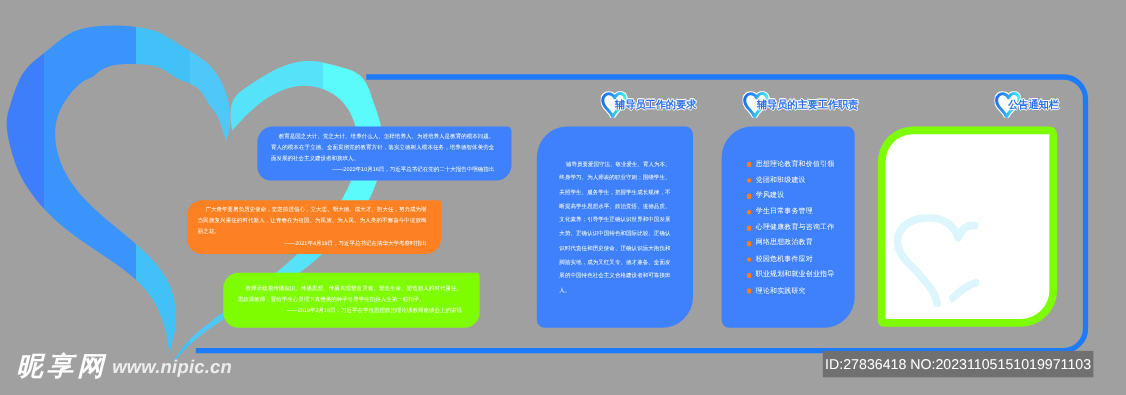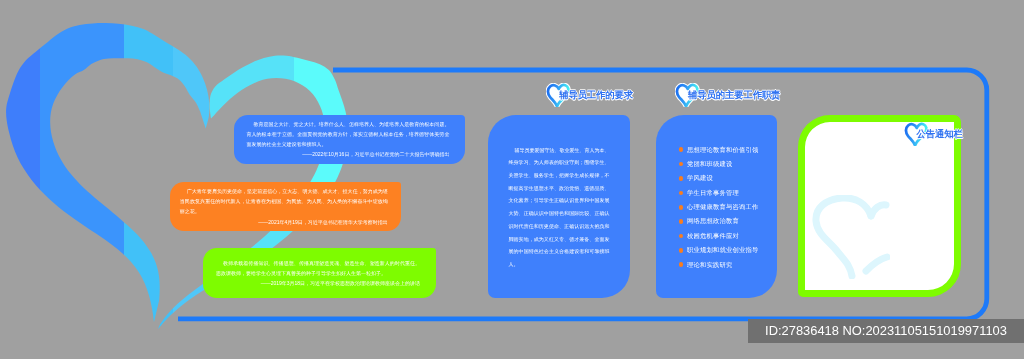--- a/index.html
+++ b/index.html
@@ -21,21 +21,21 @@
                  -0.5px -0.5px 0.5px #fff,0.5px -0.5px 0.5px #fff,-0.5px 0.5px 0.5px #fff;}
   .blist{position:absolute;margin:0;padding:0;list-style:none;}
   .blist li{position:relative;height:14.4px;color:#ffffff;font-size:6.3px;letter-spacing:0.2px;
             padding-left:8.4px;line-height:14.4px;white-space:nowrap;}
   .blist li .dot{position:absolute;left:0;top:4.85px;width:4.7px;height:4.7px;
                  border-radius:50%;background:#fa7d1e;}
   .wm-logo{position:absolute;left:15px;top:320.5px;font-size:24px;font-weight:bold;
            font-style:italic;color:#ffffff;line-height:25px;letter-spacing:3.6px;}
   .wm-site{position:absolute;left:102px;top:322.5px;font-size:16.8px;font-weight:bold;
            font-style:italic;color:#ededed;line-height:21px;letter-spacing:0.2px;}
-  .idbox{position:absolute;left:748px;top:319px;width:276px;height:24px;background:#707070;
+  .idbox{position:absolute;left:748px;top:319px;width:246px;height:24px;background:#707070;
          color:#ffffff;font-size:12.9px;line-height:24.5px;text-align:center;letter-spacing:0px;}
 </style>
 </head>
 <body>
 
 <div id="stage">
 <svg class="layer" viewBox="0 0 1024 359" xmlns="http://www.w3.org/2000/svg" aria-hidden="true">
   <defs>
     <linearGradient id="heartGrad" gradientUnits="userSpaceOnUse" x1="0" y1="0" x2="360" y2="0">
       <stop offset="0" stop-color="#3e7efb"></stop>
@@ -120,29 +120,31 @@
             <stop offset="0.45" stop-color="#2e96f6"></stop>
         <stop offset="0.8" stop-color="#3fd6f5"></stop>
             <stop offset="1" stop-color="#46f0f2"></stop>
       </linearGradient>
     </defs>
     <path d="M 13.0,6.0 C 11.6,2.6 7.2,0.9 4.2,3.5 C 1.1,6.1 1.5,10.8 4.1,14.2 C 6.3,17.1 9.8,19.4 11.2,23.8 C 12.9,19.4 16.2,17.0 18.6,14.6 C 21.5,11.8 23.3,8.9 22.6,5.6 C 21.9,2.4 17.7,0.8 15.3,3.1 C 14.0,4.3 13.4,5.1 13.0,6.0 Z" fill="#ffffff" stroke="#ffffff" stroke-width="4.8" stroke-linejoin="round" stroke-linecap="round"></path>
     <path d="M 13.0,6.0 C 11.6,2.6 7.2,0.9 4.2,3.5 C 1.1,6.1 1.5,10.8 4.1,14.2 C 6.3,17.1 9.8,19.4 11.2,23.8 C 12.9,19.4 16.2,17.0 18.6,14.6 C 21.5,11.8 23.3,8.9 22.6,5.6 C 21.9,2.4 17.7,0.8 15.3,3.1 C 14.0,4.3 13.4,5.1 13.0,6.0 Z" fill="#fdffff" stroke="url(#bg3)" stroke-width="2.8" stroke-linejoin="round" stroke-linecap="round"></path>
   </svg>
   <span class="btxt" style="left:13.3px;">辅导员工作的要求</span>
 </div>
-<div class="badge" style="left:903.2px;top:80.5px;width:62px;margin-top:39px;">
+<div class="badge" style="left:903.2px;top:80.5px;width:62px;">
   <svg style="position:absolute;left:0.4px;top:2.4px;width:24.6px;height:24.6px;" viewBox="0 0 25 25" xmlns="http://www.w3.org/2000/svg" aria-hidden="true">
     <defs>
       <linearGradient id="bg5" x1="0" y1="0" x2="1" y2="0.25">
         <stop offset="0" stop-color="#1b6cf0"></stop>
             <stop offset="0.45" stop-color="#2e96f6"></stop>
         <stop offset="0.8" stop-color="#3fd6f5"></stop>
             <stop offset="1" stop-color="#46f0f2"></stop>
       </linearGradient>
     </defs>
     <path d="M 13.0,6.0 C 11.6,2.6 7.2,0.9 4.2,3.5 C 1.1,6.1 1.5,10.8 4.1,14.2 C 6.3,17.1 9.8,19.4 11.2,23.8 C 12.9,19.4 16.2,17.0 18.6,14.6 C 21.5,11.8 23.3,8.9 22.6,5.6 C 21.9,2.4 17.7,0.8 15.3,3.1 C 14.0,4.3 13.4,5.1 13.0,6.0 Z" fill="#ffffff" stroke="#ffffff" stroke-width="4.8" stroke-linejoin="round" stroke-linecap="round"></path>
     <path d="M 13.0,6.0 C 11.6,2.6 7.2,0.9 4.2,3.5 C 1.1,6.1 1.5,10.8 4.1,14.2 C 6.3,17.1 9.8,19.4 11.2,23.8 C 12.9,19.4 16.2,17.0 18.6,14.6 C 21.5,11.8 23.3,8.9 22.6,5.6 C 21.9,2.4 17.7,0.8 15.3,3.1 C 14.0,4.3 13.4,5.1 13.0,6.0 Z" fill="#fdffff" stroke="url(#bg5)" stroke-width="2.8" stroke-linejoin="round" stroke-linecap="round"></path>
   </svg>
   <span class="btxt" style="left:13.3px;">公告通知栏</span>
 </div>
+<div class="wm-logo">昵享网</div>
+<div class="wm-site">www.nipic.cn</div>
 <div class="idbox">ID:27836418 NO:20231105151019971103</div>
 </div>
 
 </body></html>

